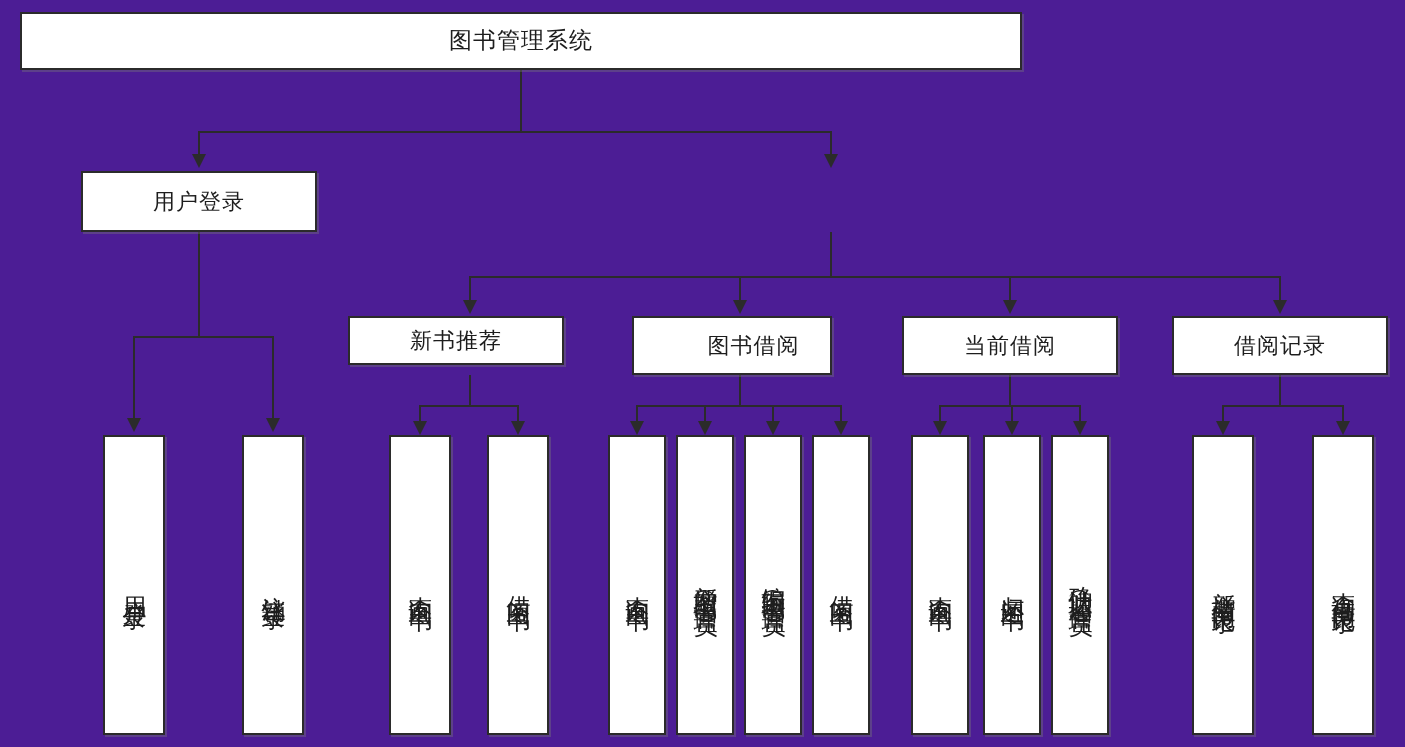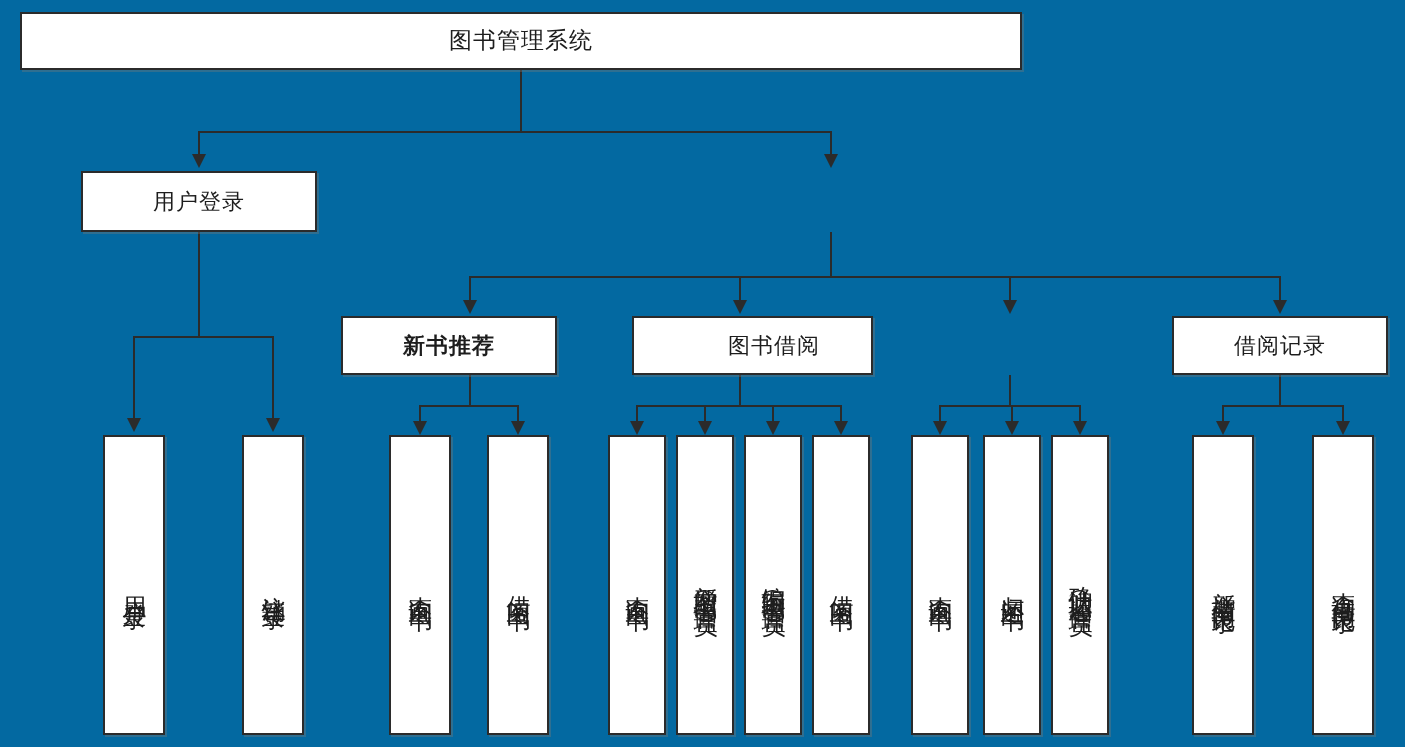--- a/index.html
+++ b/index.html
@@ -5,21 +5,21 @@
 <style>
   html,body{margin:0;padding:0;background:#ffffff;}
   body{
     font-family:"Liberation Sans","DejaVu Sans",sans-serif;
     color:#1b1b1b;
   }
   #canvas{
     position:relative;
     width:1405px;
     height:747px;
-    background:#0369a1;
+    background:#4c1d95;
     overflow:hidden;
   }
   
   .node{
     position:absolute;
     box-sizing:border-box;
     background:#ffffff;
     border:2px solid #2b2b2b;
     box-shadow:2px 2px 0 rgba(120,120,120,0.38);
     display:flex;
@@ -149,25 +149,28 @@
   <div class="arrow" style="left:1336px; top:421px;"></div>
 
   <div class="node horiz root" style="left:20px; top:12px; width:1002px; height:58px;">
     <span class="label">图书管理系统</span>
   </div>
 
   <div class="node horiz" style="left:81px; top:171px; width:236px; height:61px;">
     <span class="label">用户登录</span>
   </div>
 
-  <div class="node horiz" style="left:341px; top:316px; width:216px; height:59px;font-weight:bold;">
+  <div class="node horiz" style="left:348px; top:316px; width:216px; height:49px;">
     <span class="label">新书推荐</span>
   </div>
-  <div class="node horiz" style="left:632px; top:316px; width:241px; height:59px;padding-left:43px;">
+  <div class="node horiz" style="left:632px; top:316px; width:200px; height:59px;padding-left:43px;">
     <span class="label">图书借阅</span>
+  </div>
+  <div class="node horiz" style="left:902px; top:316px; width:216px; height:59px;">
+    <span class="label">当前借阅</span>
   </div>
   <div class="node horiz" style="left:1172px; top:316px; width:216px; height:59px;">
     <span class="label">借阅记录</span>
   </div>
 
   <div class="node vert" style="left:103px; top:435px; width:62px; height:300px;">
     <span class="label">用户登录</span>
   </div>
   <div class="node vert" style="left:242px; top:435px; width:62px; height:300px;">
     <span class="label">注销登录</span>

